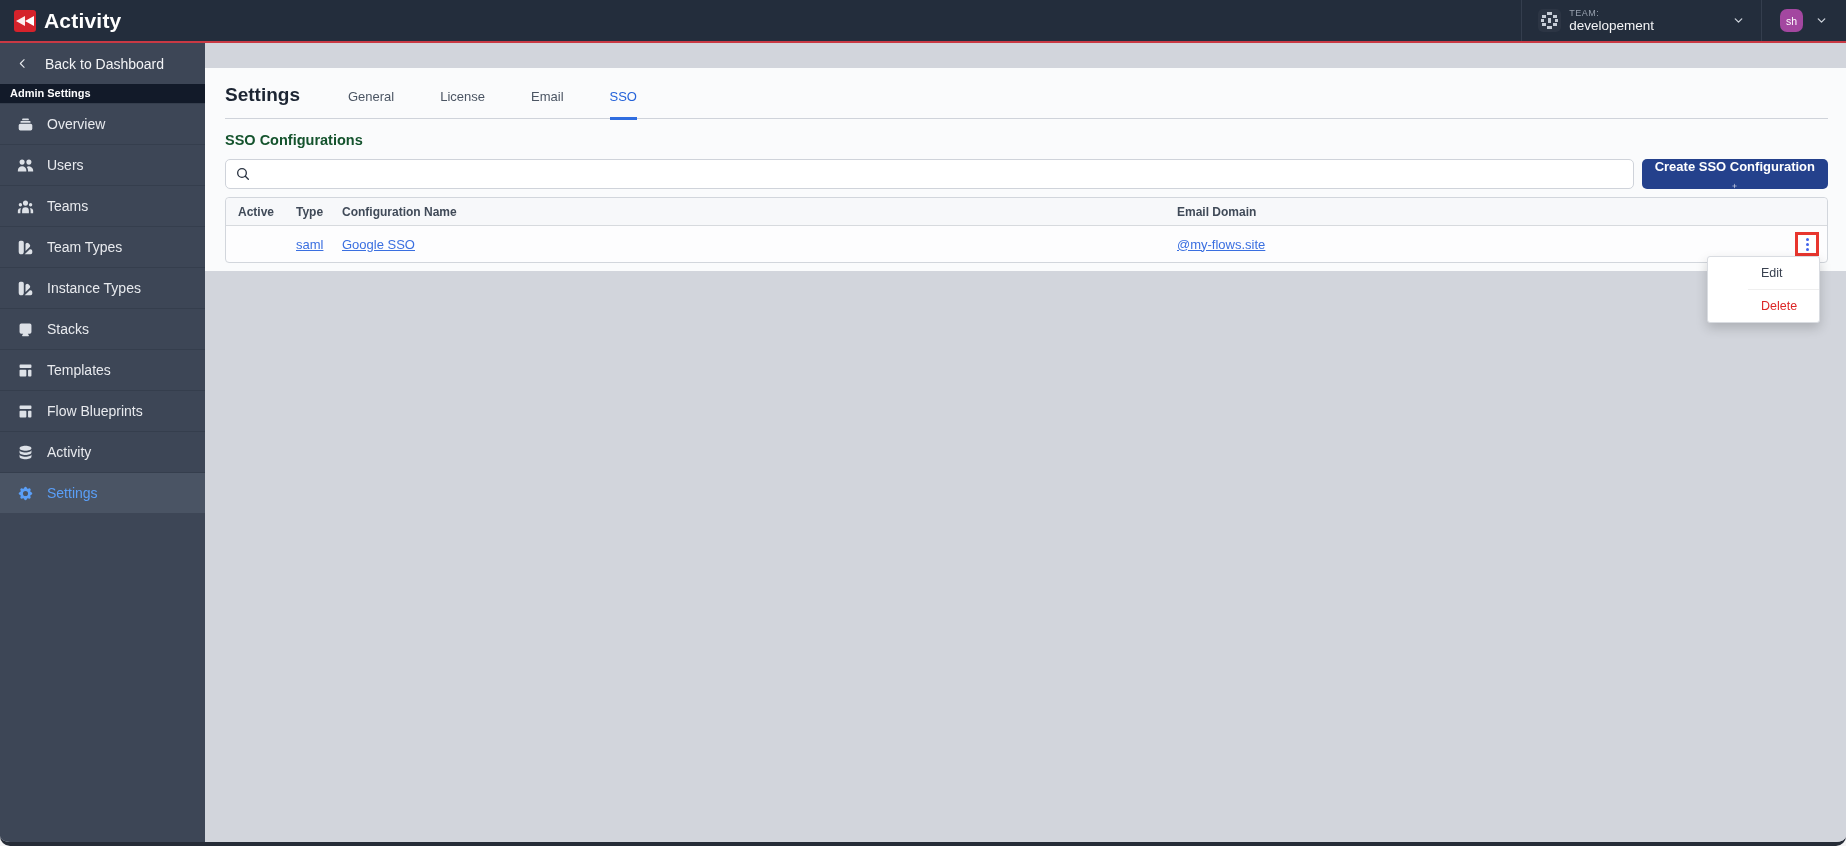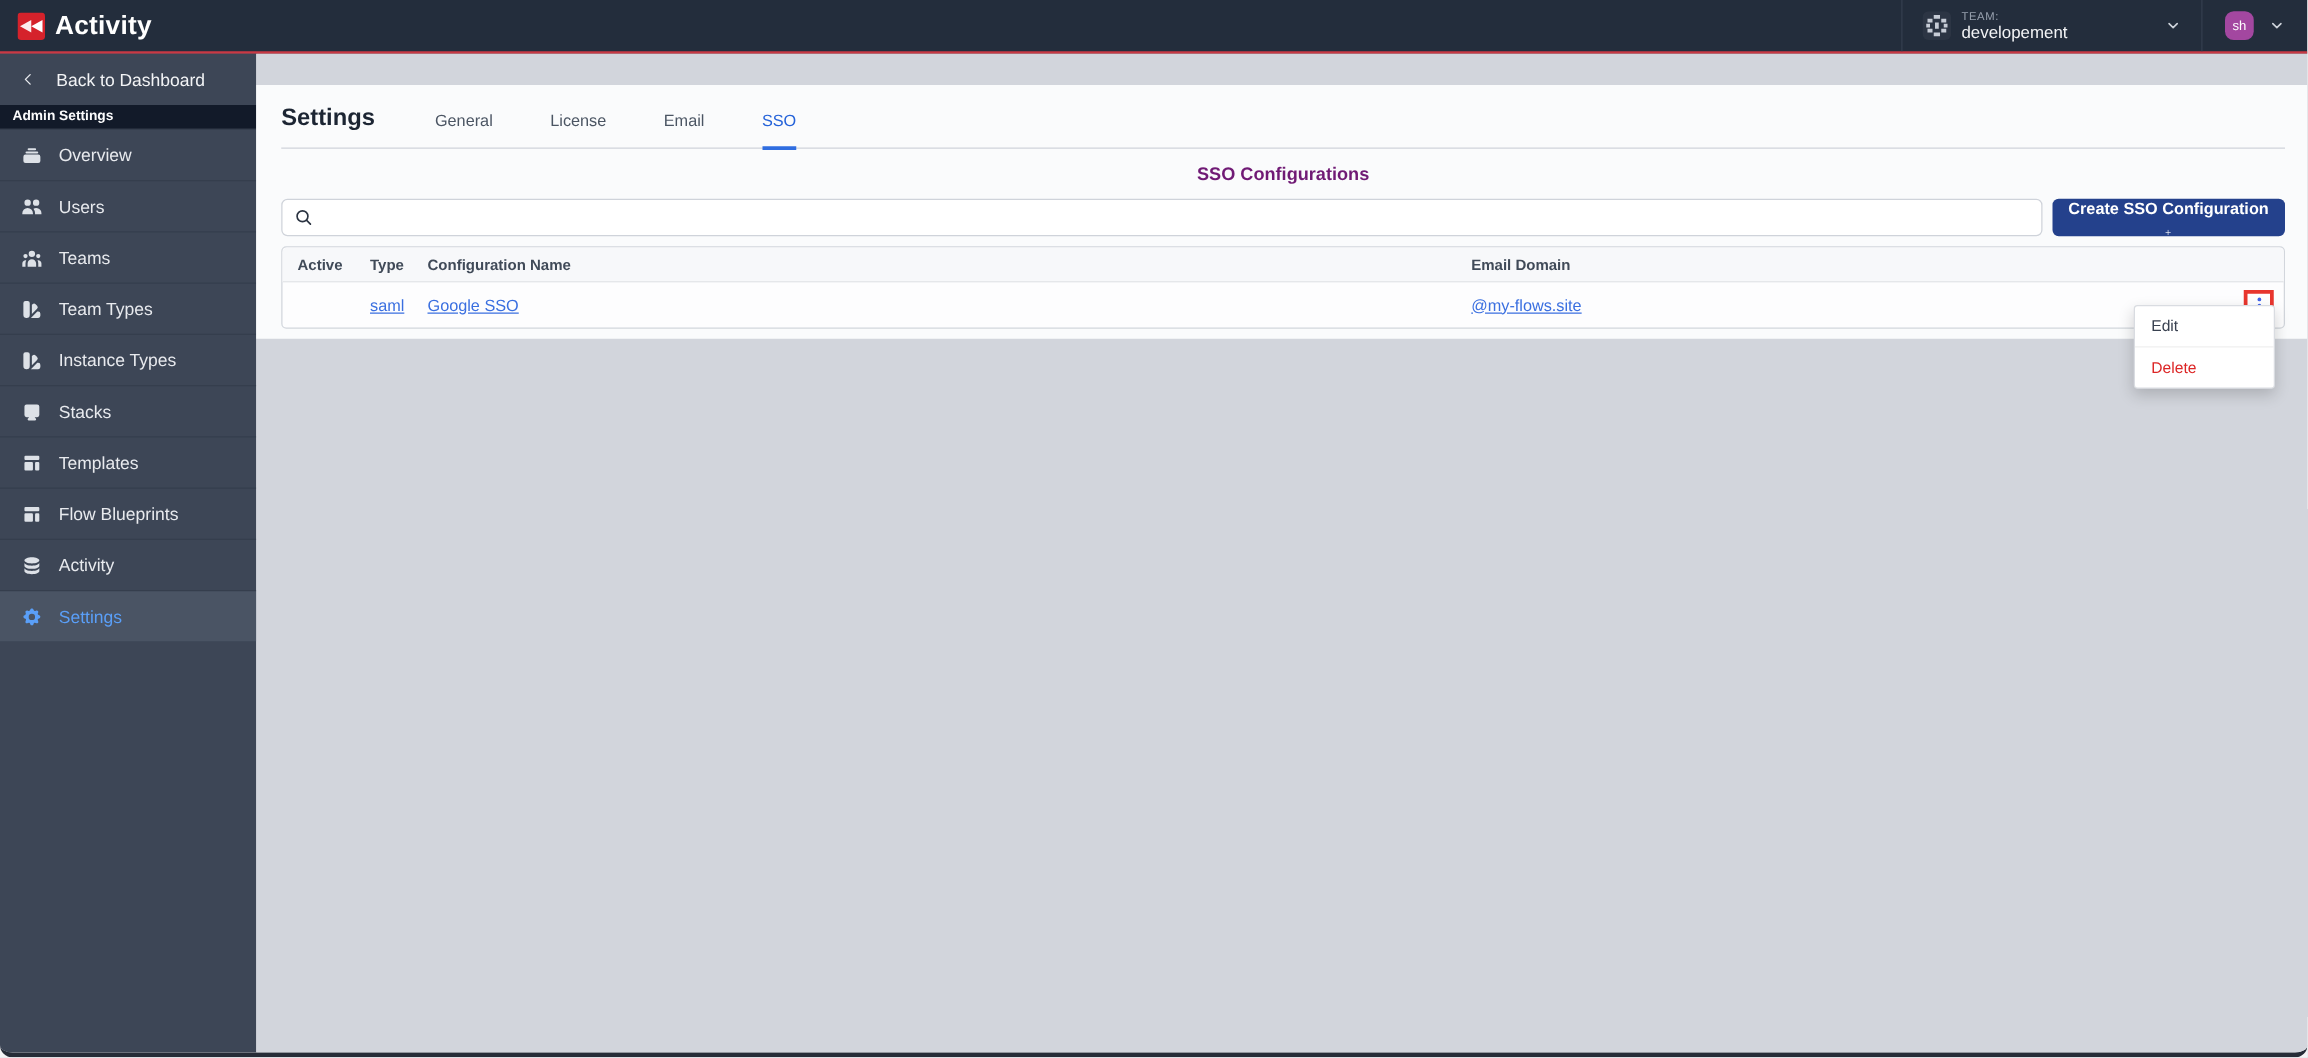--- a/index.html
+++ b/index.html
@@ -34,21 +34,21 @@
   .main { flex:1; position:relative; background:#d2d5dc; min-width:0; }
   .panel { margin-top:25px; background:#fafbfc; padding:0 18px 8px 20px; }
 
   
   .title-row { display:flex; align-items:flex-end; border-bottom:1px solid #cfd3da; padding-top:16px; }
   .page-title { font-size:19px; font-weight:bold; color:#1c2533; padding-bottom:12px; }
   .tabs { display:flex; margin-left:48px; gap:46px; }
   .tab { font-size:13px; color:#4b5563; padding-bottom:14px; cursor:pointer; }
   .tab.active { color:#2462d9; border-bottom:3px solid #2f6de0; margin-bottom:-2px; padding-bottom:2px; }
 
-  .section-title { font-size:14.5px; font-weight:bold; color:#701a75; margin:13px 0 11px;text-align:center; }
+  .section-title { font-size:14.5px; font-weight:bold; color:#14532d; margin:13px 0 11px; }
 
   
   .controls { display:flex; gap:8px; }
   .searchbox { flex:1; height:30px; background:#fff; border:1px solid #cfd3da; border-radius:5px; display:flex; align-items:center; padding:0 9px; }
   .searchbox input { border:none; outline:none; flex:1; font-size:13px; color:#1f2937; background:transparent; margin-left:7px; font-family:"Liberation Sans", sans-serif; }
   .create-btn { height:30px; background:#24418c; color:#fff; border:none; border-radius:5px; font-size:13px; font-weight:bold; display:flex; align-items:center; gap:9px; padding:0 13px; cursor:pointer; font-family:"Liberation Sans", sans-serif;flex-direction:column; }
 
   
   .table { margin-top:8px; background:#fdfdfe; border:1px solid #d2d6dc; border-radius:4px; overflow:visible; }
   .t-head, .t-row { display:grid; grid-template-columns:58px 46px 835px 1fr 64px; align-items:center; }
@@ -56,21 +56,21 @@
   .t-head > div { font-size:12px; font-weight:bold; color:#404a58; padding-left:12px; }
   .t-row { height:36px; }
   .t-row > div { font-size:13px; padding-left:12px;text-decoration:underline; }
   .cell-link { color:#3a6fe0; cursor:pointer; }
   .kebab-wrap { display:flex; justify-content:flex-end; padding-right:8px; }
   .kebab-box { width:24px; height:24px; border:3px solid #e8362e; display:flex; align-items:center; justify-content:center; cursor:pointer; background:#fff; }
   .kebab-dots { display:flex; flex-direction:column; gap:2px; }
   .kebab-dots span { width:3px; height:3px; border-radius:50%; background:#4263eb; }
 
   
-  .ctx-menu { position:absolute; top:201px; right:26px; width:113px; background:#fff; border:1px solid #d9dce1; border-radius:3px; box-shadow:0 5px 12px rgba(0,0,0,0.18); z-index:20; }
+  .ctx-menu { position:absolute; top:213px; right:26px; width:113px; background:#fff; border:1px solid #d9dce1; border-radius:3px; box-shadow:0 5px 12px rgba(0,0,0,0.18); z-index:20;padding-left:40px; }
   .ctx-item { font-size:12.5px; color:#394150; padding:9px 13px; cursor:pointer; }
   .ctx-item + .ctx-item { border-top:1px solid #efefef; }
   .ctx-item.danger { color:#dc2626; }
 
   .ico-stroke { fill:none; stroke:currentColor; stroke-width:2; stroke-linecap:round; stroke-linejoin:round; }
 </style>
 </head>
 <body>
 
 <div class="app">

